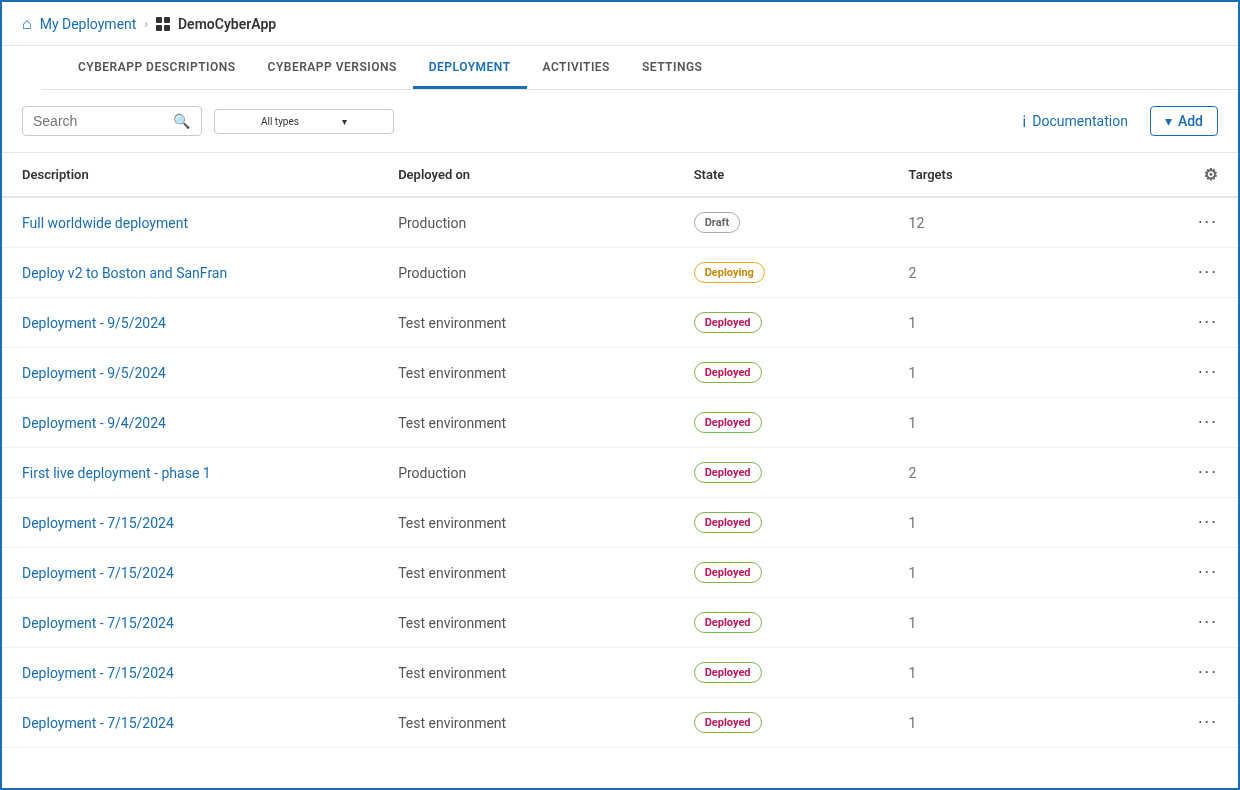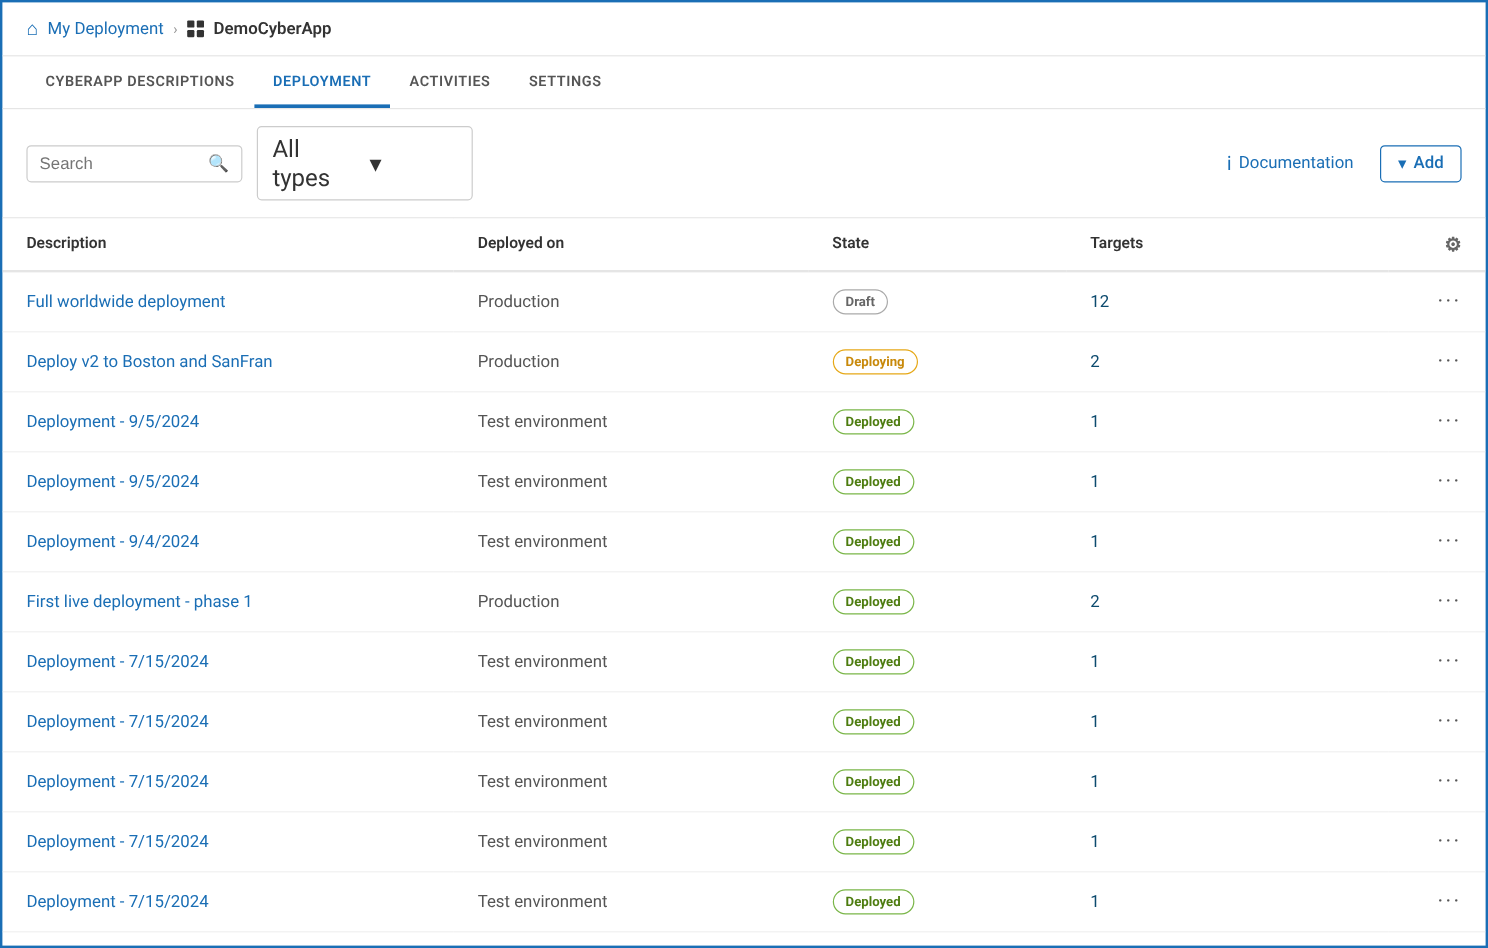--- a/index.html
+++ b/index.html
@@ -8,57 +8,57 @@
     .app-container { width: 1240px; height: 790px; border: 2px solid #1a6eb5; overflow: hidden; display: flex; flex-direction: column; }
     
     
     .breadcrumb-bar { display: flex; align-items: center; padding: 12px 20px; border-bottom: 1px solid #e5e5e5; gap: 8px; }
     .breadcrumb-home-icon { color: #1a6eb5; font-size: 16px; }
     .breadcrumb-link { color: #1a6eb5; text-decoration: none; font-size: 14px; cursor: pointer; }
     .breadcrumb-separator { color: #999; font-size: 12px; }
     .breadcrumb-current { font-size: 14px; font-weight: 600; color: #333; }
     
     
-    .nav-tabs { display: flex; align-items: flex-end; padding: 0 20px; border-bottom: 1px solid #e5e5e5; }
+    .nav-tabs { display: flex; align-items: flex-end; padding: 0 20px; border-bottom: 1px solid #e5e5e5; margin-left: 40px; }
     .nav-tab { padding: 14px 16px 12px; font-size: 12px; font-weight: 600; color: #555; text-transform: uppercase; letter-spacing: 0.5px; cursor: pointer; border-bottom: 3px solid transparent; white-space: nowrap; }
     .nav-tab.active { color: #1a6eb5; border-bottom: 3px solid #1a6eb5; }
     
     
     .toolbar { display: flex; align-items: center; padding: 14px 20px; gap: 12px; border-bottom: 1px solid #e5e5e5; }
-    .search-box { display: flex; align-items: flex-start; border: 1px solid #ccc; border-radius: 4px; padding: 6px 10px; width: 180px; gap: 6px; }
+    .search-box { display: flex; align-items: flex-end; border: 1px solid #ccc; border-radius: 4px; padding: 6px 10px; width: 180px; gap: 6px; }
     .search-box input { border: none; outline: none; font-size: 14px; color: #555; width: 100%; background: transparent; }
     .search-icon { color: #888; font-size: 14px; }
     .type-dropdown { display: flex; align-items: center; border: 1px solid #ccc; border-radius: 4px; padding: 6px 12px; width: 180px; gap: 8px; cursor: pointer; }
-    .type-dropdown span { flex: 1; font-size: 20px; color: #333; }
+    .type-dropdown span { flex: 1; font-size: 10px; color: #333; margin-left: 34px; }
     .dropdown-arrow { color: #555; font-size: 12px; }
     .toolbar-spacer { flex: 1; }
     .documentation-btn { display: flex; align-items: center; gap: 6px; color: #1a6eb5; font-size: 14px; cursor: pointer; padding: 6px 10px; }
     .info-icon { font-size: 16px; }
     .add-btn { display: flex; align-items: center; gap: 6px; border: 1px solid #1a6eb5; color: #1a6eb5; border-radius: 4px; padding: 6px 14px; cursor: pointer; font-size: 14px; font-weight: 500; }
     
     
     .table-container { flex: 1; overflow-y: auto; }
     table { width: 100%; border-collapse: collapse; }
     thead tr { border-bottom: 2px solid #e5e5e5; padding-left: 16px; }
     thead th { padding: 12px 20px; text-align: left; font-size: 13px; font-weight: 600; color: #333; background: #fff; position: sticky; top: 0; z-index: 1; }
     thead th.col-settings { text-align: right; width: 50px; }
     
     tbody tr { border-bottom: 1px solid #f0f0f0; margin-top: 31px; }
     
     td { padding: 14px 20px; font-size: 14px; vertical-align: middle; }
     td.col-description { color: #1a6eb5; cursor: pointer; width: 280px; }
     td.col-deployed-on { color: #555; width: 220px; }
     td.col-state { width: 160px; }
-    td.col-targets { color: #0c4a6e; width: 200px; }
+    td.col-targets { color: #737373; width: 200px; }
     td.col-actions { text-align: right; width: 60px; }
     
     .state-badge { display: inline-block; padding: 3px 10px; border-radius: 12px; font-size: 11px; font-weight: 700; }
     .badge-draft { border: 1px solid #aaa; color: #666; background: transparent; }
     .badge-deploying { border: 1px solid #e6a817; color: #c8890a; background: transparent; text-align: center; }
-    .badge-deployed { border: 1px solid #7ab648; color: #4d7c0f; background: transparent; }
+    .badge-deployed { border: 1px solid #7ab648; color: #be185d; background: transparent; }
     
     .actions-menu { color: #555; font-size: 18px; cursor: pointer; letter-spacing: 2px; line-height: 1; }
     
     .gear-icon { font-size: 16px; color: #666; cursor: pointer; }
   </style>
 </head>
 <body>
 
 <div class="app-container">
 
@@ -70,20 +70,21 @@
       <span style="width:6px;height:6px;background:#333;border-radius:1px;"></span>
       <span style="width:6px;height:6px;background:#333;border-radius:1px;"></span>
       <span style="width:6px;height:6px;background:#333;border-radius:1px;"></span>
       <span style="width:6px;height:6px;background:#333;border-radius:1px;"></span>
     </span>
     <span class="breadcrumb-current">DemoCyberApp</span>
   </div>
 
   <div class="nav-tabs">
     <div class="nav-tab">CYBERAPP DESCRIPTIONS</div>
+    <div class="nav-tab">CYBERAPP VERSIONS</div>
     <div class="nav-tab active">DEPLOYMENT</div>
     <div class="nav-tab">ACTIVITIES</div>
     <div class="nav-tab">SETTINGS</div>
   </div>
 
   <div class="toolbar">
     <div class="search-box">
       <input type="text" placeholder="Search" style="">
       <span class="search-icon">🔍</span>
     </div>

